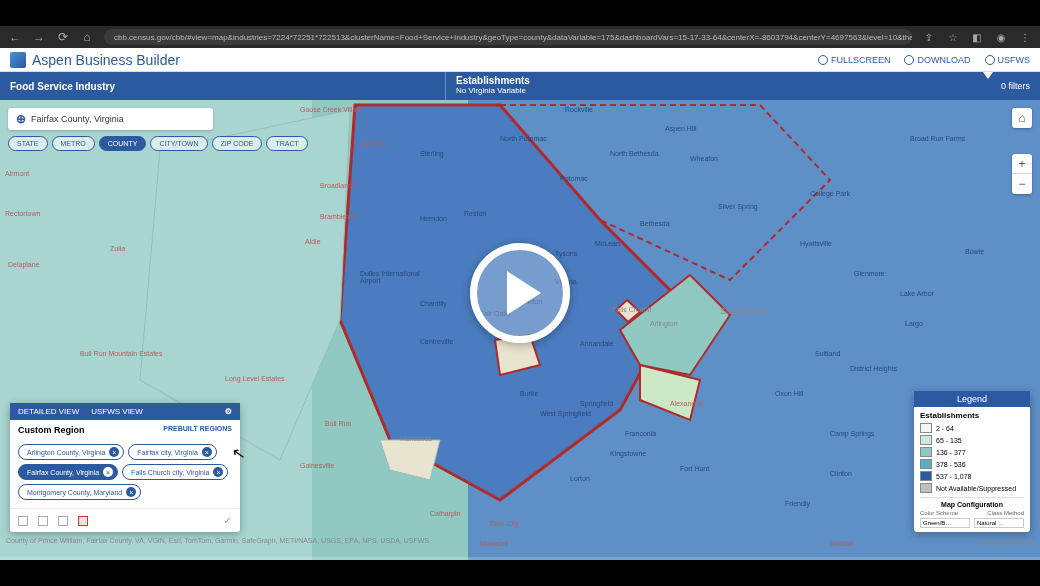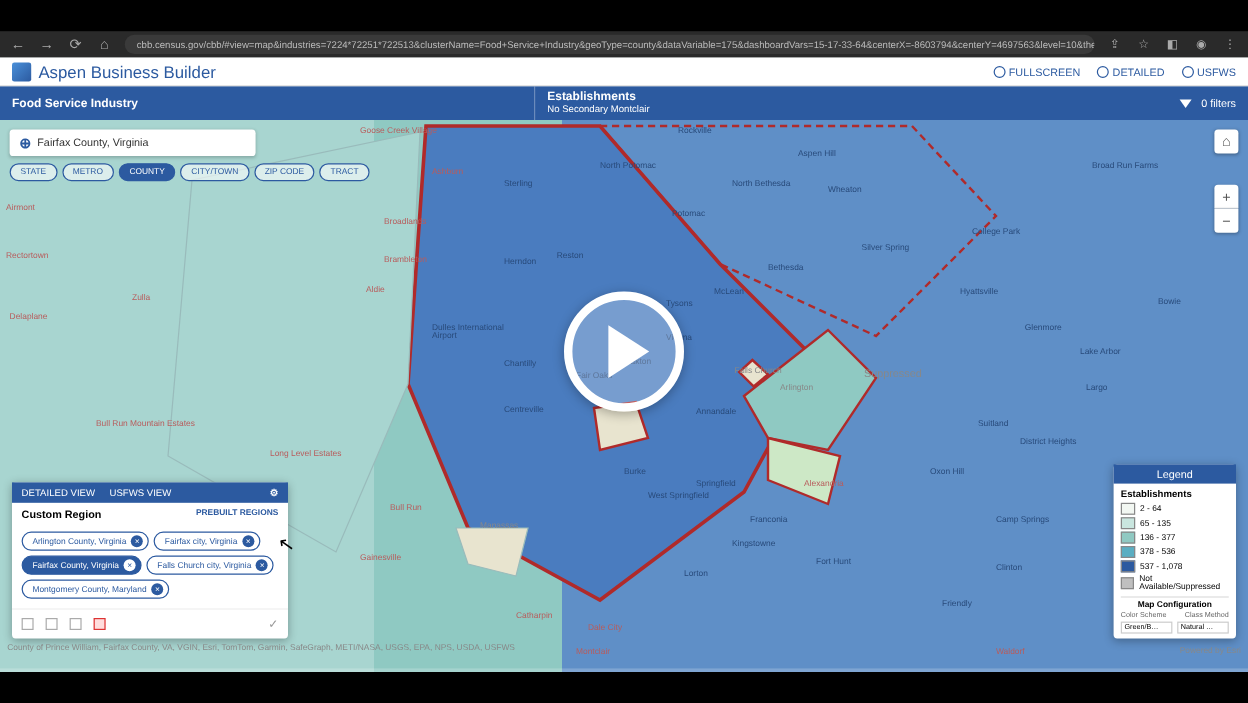--- a/index.html
+++ b/index.html
@@ -15,21 +15,21 @@
   .logo-icon { width: 16px; height: 16px; background: linear-gradient(135deg,#4a90d9,#2c5aa0); border-radius: 2px; margin-right: 6px; }
   .title { color: #2c5aa0; font-size: 14px; font-weight: 500; }
   .header-right { margin-left: auto; display: flex; gap: 14px; align-items: center; }
   .hr-link { color: #2c5aa0; font-size: 9px; display: flex; align-items: center; gap: 3px; }
   .hr-link .ic { width: 10px; height: 10px; border: 1px solid #2c5aa0; border-radius: 50%; }
   .subheader { height: 28px; background: #2c5aa0; display: flex; color: #fff; }
   .sh-left { width: 445px; padding: 3px 10px; display: flex; flex-direction: column; justify-content: center; }
   .sh-l1 { font-size: 10px; font-weight: bold; }
   .sh-l2 { font-size: 8px; }
   .sh-mid { flex: 1; padding: 3px 10px; border-left: 1px solid rgba(255,255,255,0.3); }
-  .sh-right { display: flex; align-items: center; gap: 8px; padding: 0 10px; }
+  .sh-right { display: flex; gap: 8px; padding: 0 10px; }
   .sh-filter { font-size: 9px; display: flex; align-items: center; gap: 4px; }
   .funnel { width: 0; height: 0; border-left: 5px solid transparent; border-right: 5px solid transparent; border-top: 7px solid #fff; }
   .map-area { position: relative; height: 460px; background: linear-gradient(to right, #a8d5d0 0%, #a8d5d0 30%, #8fc9c2 30%, #8fc9c2 45%, #5f8fc7 45%, #5f8fc7 100%); }
   .controls-tl { position: absolute; top: 8px; left: 8px; display: flex; flex-direction: column; gap: 6px; }
   .search-box { background: #fff; border-radius: 3px; padding: 4px 8px; display: flex; align-items: center; gap: 5px; width: 205px; box-shadow: 0 1px 3px rgba(0,0,0,0.2); }
   .search-box .plus { color: #2c5aa0; font-weight: bold; font-size: 12px; }
   .search-box .txt { font-size: 9px; color: #333; }
   .pill-row { display: flex; gap: 4px; }
   .pill { font-size: 7px; padding: 3px 8px; border-radius: 10px; border: 1px solid #2c5aa0; color: #2c5aa0; background: rgba(255,255,255,0.6); }
   .pill.active { background: #2c5aa0; color: #fff; }
@@ -51,21 +51,21 @@
   .panel-head .pr { margin-left: auto; font-size: 7px; color: #2c5aa0; }
   .panel-body { padding: 4px 8px 8px; display: flex; flex-wrap: wrap; gap: 4px; }
   .chip { border: 1px solid #2c5aa0; border-radius: 10px; padding: 2px 4px 2px 8px; font-size: 7px; color: #2c5aa0; display: flex; align-items: center; gap: 4px; }
   .chip.solid { background: #2c5aa0; color: #fff; }
   .chip .x { width: 10px; height: 10px; border-radius: 50%; background: #2c5aa0; color: #fff; display: flex; align-items: center; justify-content: center; font-size: 7px; }
   .chip.solid .x { background: #fff; color: #2c5aa0; }
   .panel-foot { border-top: 1px solid #eee; padding: 6px 8px; display: flex; gap: 10px; align-items: center; }
   .pf-ic { width: 10px; height: 10px; border: 1px solid #aaa; }
   .pf-check { margin-left: auto; color: #999; font-size: 10px; }
   .cursor { position: absolute; left: 232px; top: 344px; font-size: 16px; color: #000; transform: rotate(-10deg); }
-  .legend { position: absolute; right: 10px; bottom: 28px; width: 102px; background: #fff; border-radius: 3px; box-shadow: 0 2px 8px rgba(0,0,0,0.3); }
+  .legend { position: absolute; right: 10px; bottom: 28px; width: 116px; background: #fff; border-radius: 3px; box-shadow: 0 2px 8px rgba(0,0,0,0.3); }
   .legend-head { background: #2c5aa0; color: #fff; font-size: 9px; padding: 3px 8px; text-align: center; }
   .legend-body { padding: 4px 6px; }
   .legend-title { font-size: 8px; font-weight: bold; margin-bottom: 3px; }
   .legend-row { display: flex; align-items: center; gap: 4px; font-size: 7px; margin: 2px 0; }
   .swatch { width: 12px; height: 10px; border: 1px solid #888; }
   .legend-sep { border-top: 1px solid #ddd; margin: 4px 0 3px; }
   .legend-cfg { font-size: 7px; font-weight: bold; text-align: center; }
   .legend-labs { display: flex; font-size: 6px; color: #666; justify-content: space-between; margin-top: 2px; }
   .legend-sels { display: flex; gap: 4px; margin-top: 2px; }
   .legend-sel { flex: 1; border: 1px solid #ccc; font-size: 6px; padding: 1px 2px; }
@@ -100,36 +100,36 @@
   <div class="header">
     <div class="logo-icon"></div>
     <div class="title">Aspen Business Builder</div>
     <div class="header-right">
       <div class="hr-link">
           <span class="ic"></span>
           <span>FULLSCREEN</span>
         </div>
       <div class="hr-link">
           <span class="ic"></span>
-          <span>DETAILED</span>
+          <span>DOWNLOAD</span>
         </div>
       <div class="hr-link">
           <span class="ic"></span>
           <span>USFWS</span>
         </div>
     </div>
   </div>
 
   <div class="subheader">
     <div class="sh-left">
       <div class="sh-l1">Food Service Industry</div>
     </div>
     <div class="sh-mid">
       <div class="sh-l1">Establishments</div>
-      <div class="sh-l2">No Secondary Montclair</div>
+      <div class="sh-l2">No Virginia Variable</div>
     </div>
     <div class="sh-right">
       <div class="funnel"></div>
       <div class="sh-filter">
           <span>0 filters</span>
         </div>
     </div>
   </div>
 
   <div class="map-area">

